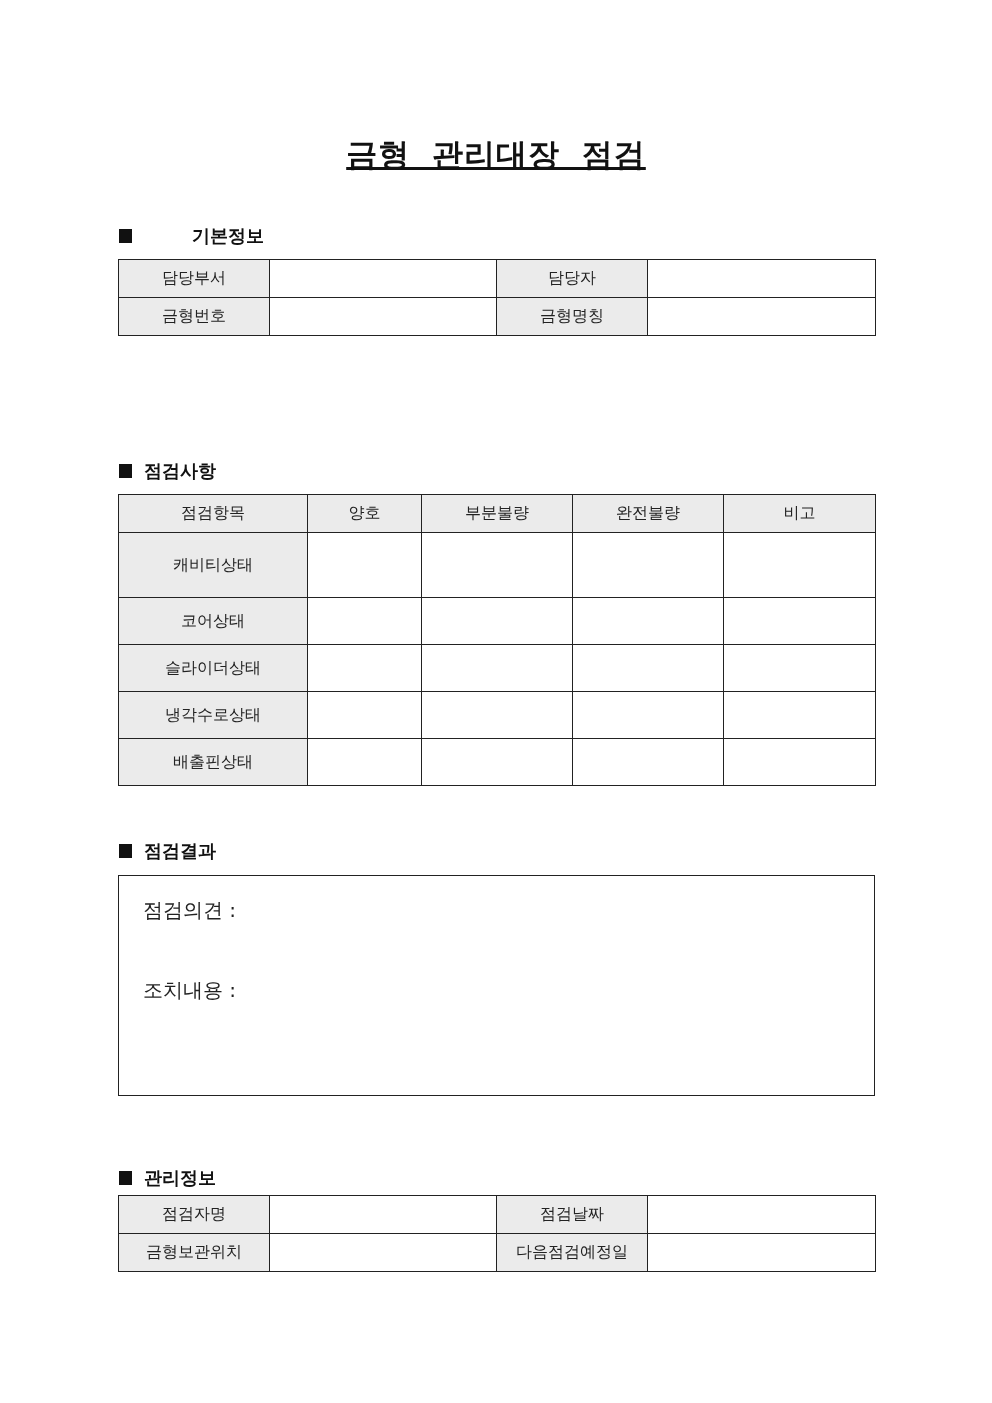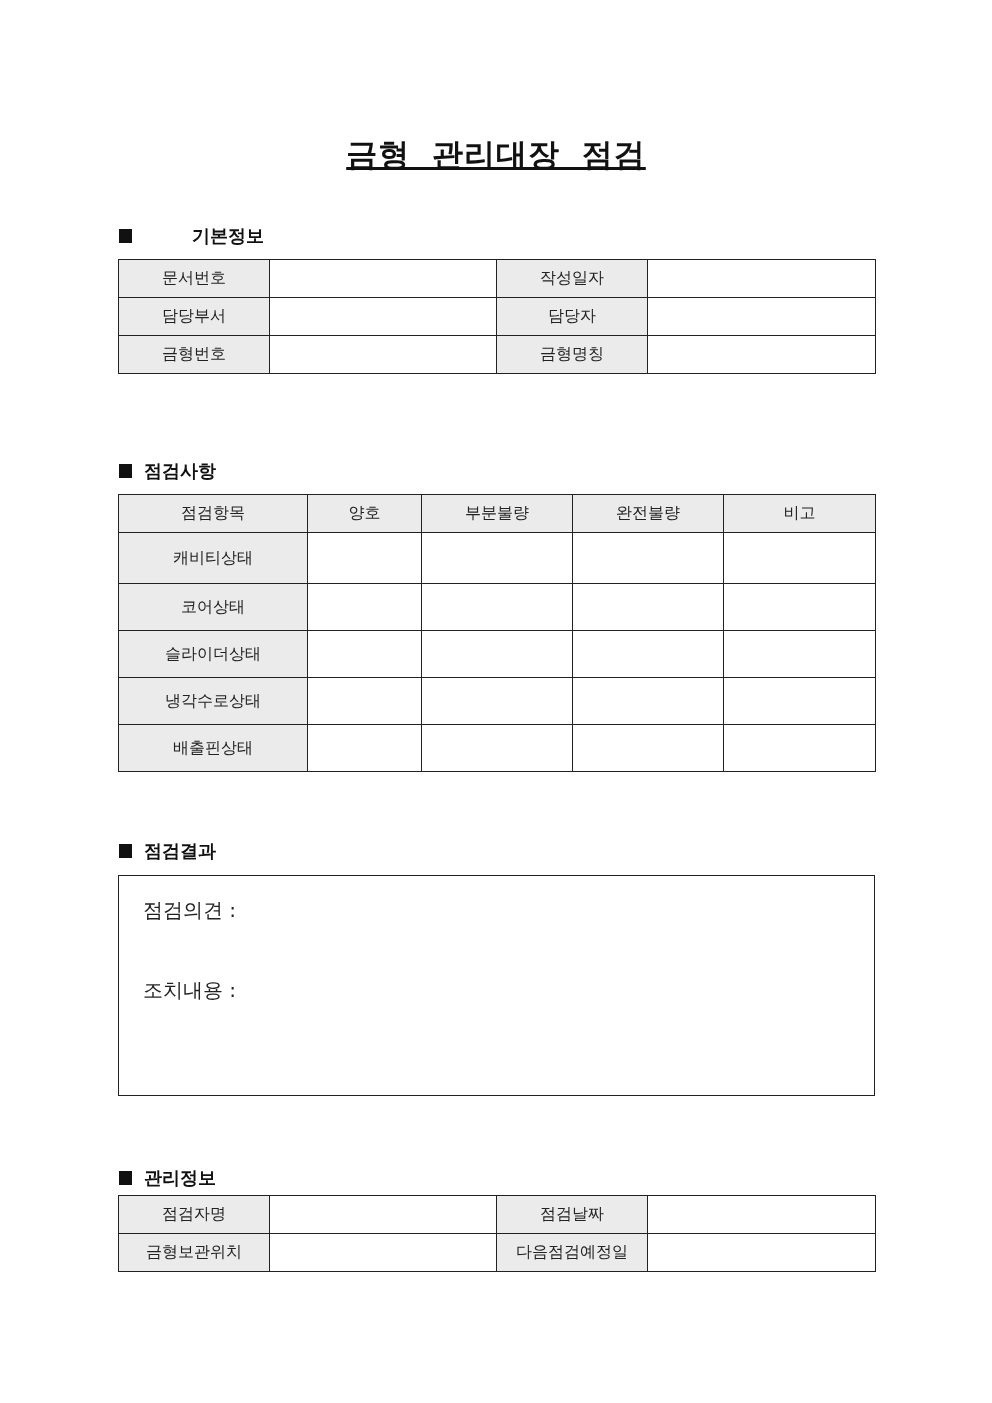--- a/index.html
+++ b/index.html
@@ -48,26 +48,20 @@
   <span>기본정보</span>
 </div>
 <table class="grid" style="top:259px;">
   <colgroup>
       <col style="width:151px">
       <col style="width:227px">
       <col style="width:151px">
       <col style="width:228px">
     </colgroup>
   <tbody>
-      <tr style="height:38px">
-    <td class="lbl">문서번호</td>
-    <td class="val"></td>
-    <td class="lbl">작성일자</td>
-    <td class="val"></td>
-  </tr>
   <tr style="height:38px">
     <td class="lbl">담당부서</td>
     <td class="val"></td>
     <td class="lbl">담당자</td>
     <td class="val"></td>
   </tr>
   <tr style="height:38px">
     <td class="lbl">금형번호</td>
     <td class="val"></td>
     <td class="lbl">금형명칭</td>
@@ -89,21 +83,21 @@
       <col style="width:152px">
     </colgroup>
   <tbody>
       <tr style="height:38px">
     <td class="lbl">점검항목</td>
     <td class="lbl">양호</td>
     <td class="lbl">부분불량</td>
     <td class="lbl">완전불량</td>
     <td class="lbl">비고</td>
   </tr>
-  <tr style="height:51px">
+  <tr style="height:65px">
     <td class="lbl">캐비티상태</td>
     <td class="val"></td>
     <td class="val"></td>
     <td class="val"></td>
     <td class="val"></td>
   </tr>
   <tr style="height:47px">
     <td class="lbl">코어상태</td>
     <td class="val"></td>
     <td class="val"></td>

